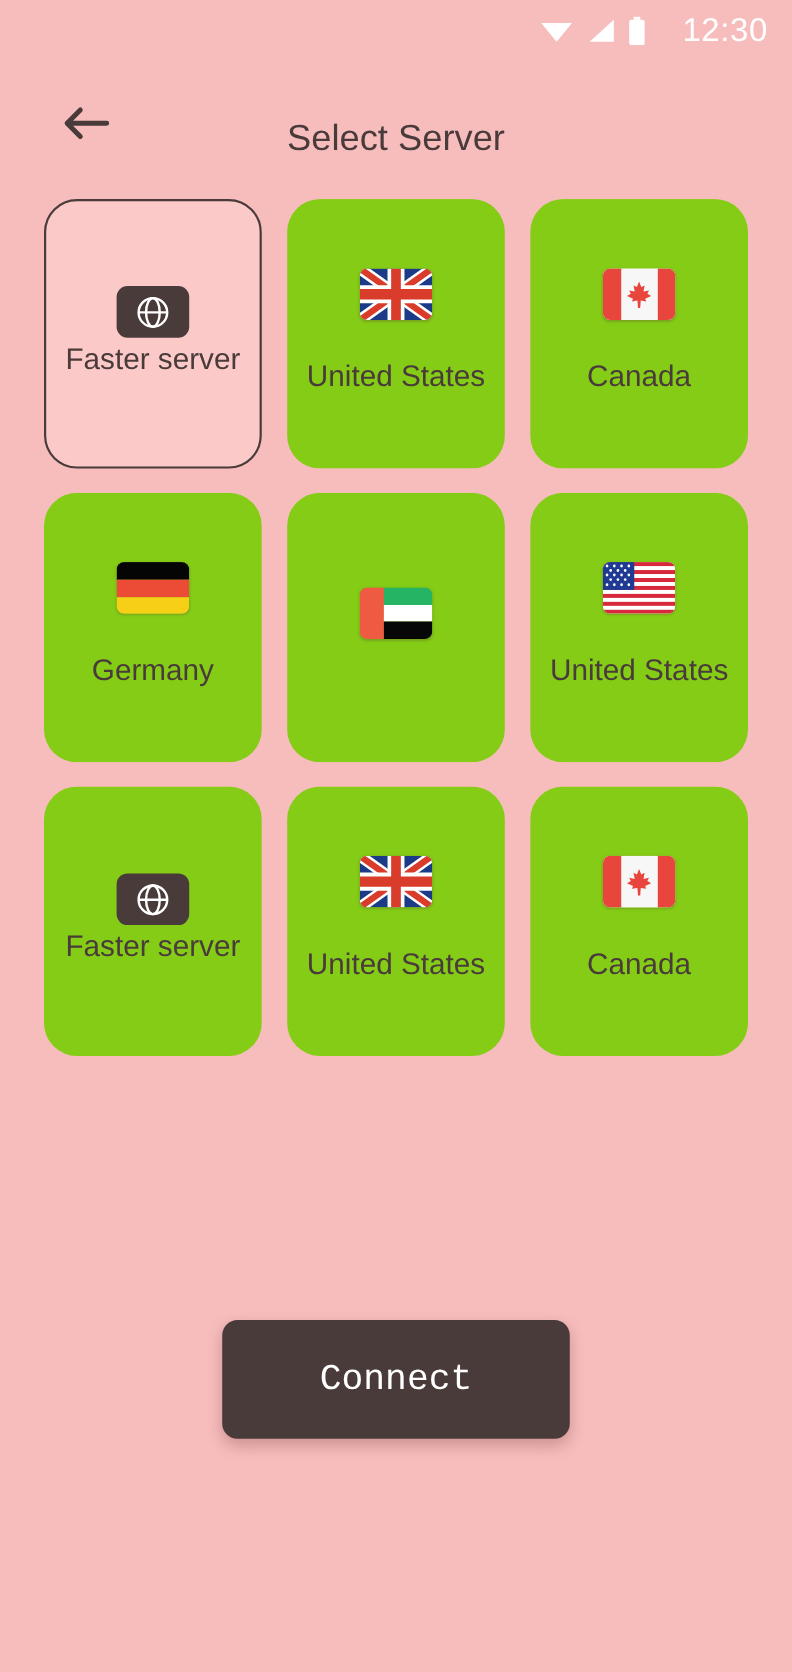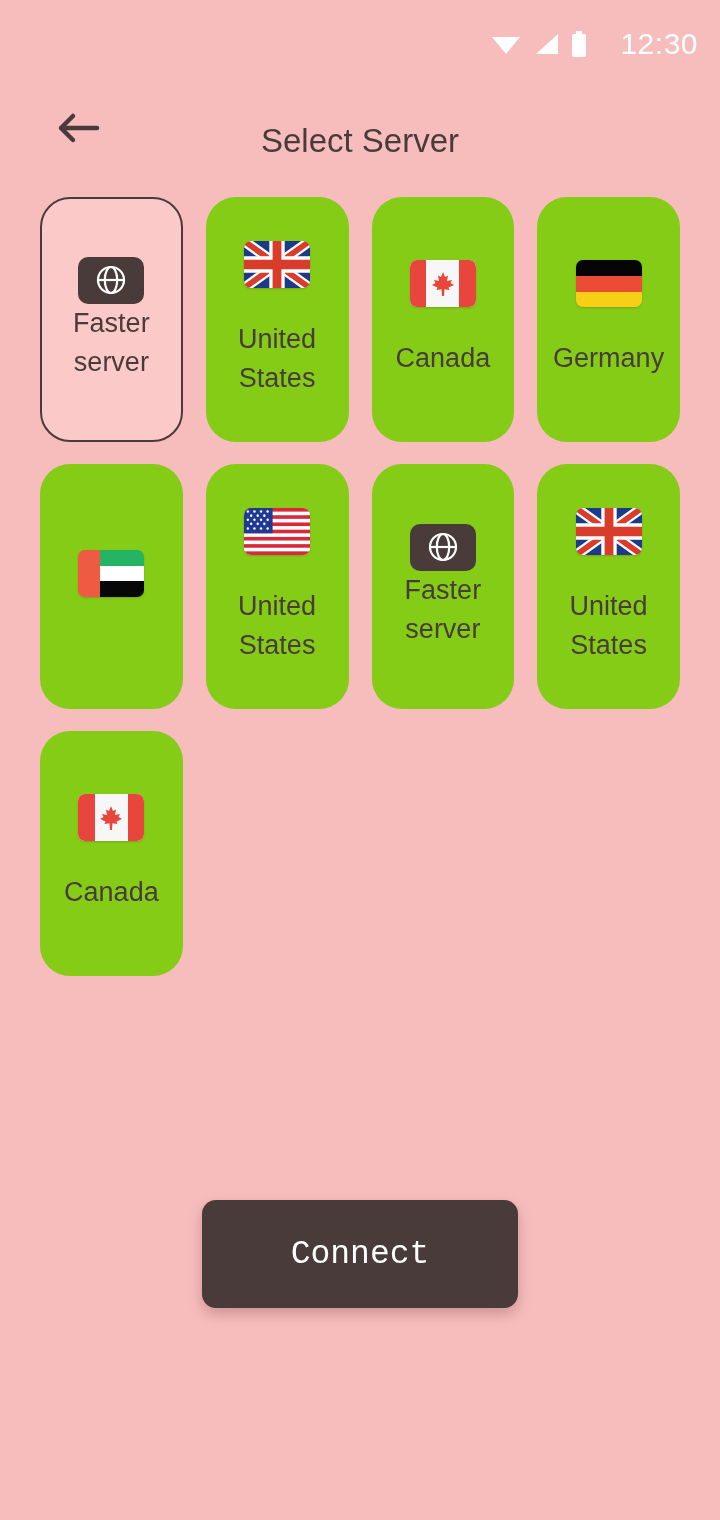--- a/index.html
+++ b/index.html
@@ -17,21 +17,20 @@
   }
 
   
   .status-bar {
     height: 56px;
     display: flex;
     align-items: center;
     justify-content: flex-end;
     padding: 0 22px 0 0;
     gap: 27px;
-    margin-top: 16px;
   }
   .status-icons { display: flex; align-items: center; gap: 11px; }
   .icon-wifi, .icon-signal, .icon-battery { display: block; }
   .status-time {
     color: #ffffff;
     font-size: 30px;
     letter-spacing: 0.5px;
     line-height: 1;
     margin-left: 6px;
   }
@@ -63,21 +62,21 @@
     color: #4a3b3b;
     font-weight: 400;
     pointer-events: none;
   }
 
   
   .server-grid {
     margin-top: 37px;
     padding: 0 40px;
     display: grid;
-    grid-template-columns: repeat(4, 1fr);
+    grid-template-columns: repeat(3, 1fr);
     gap: 22px 23px;
   }
 
   .server-card {
     height: 245px;
     background: #84cc16;
     border-radius: 30px;
     border: 2px solid transparent;
     display: flex;
     flex-direction: column;

